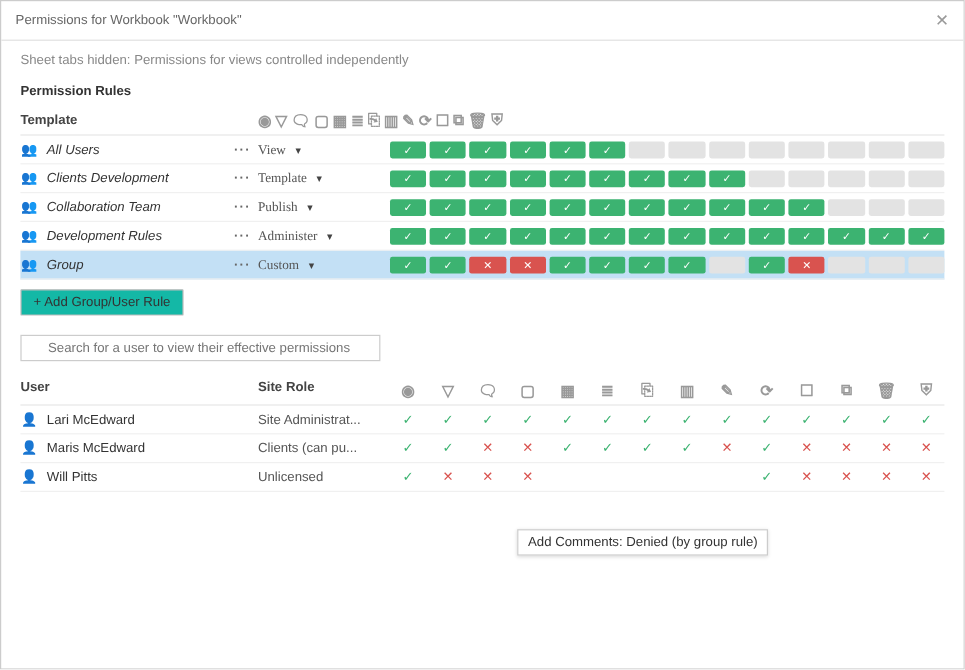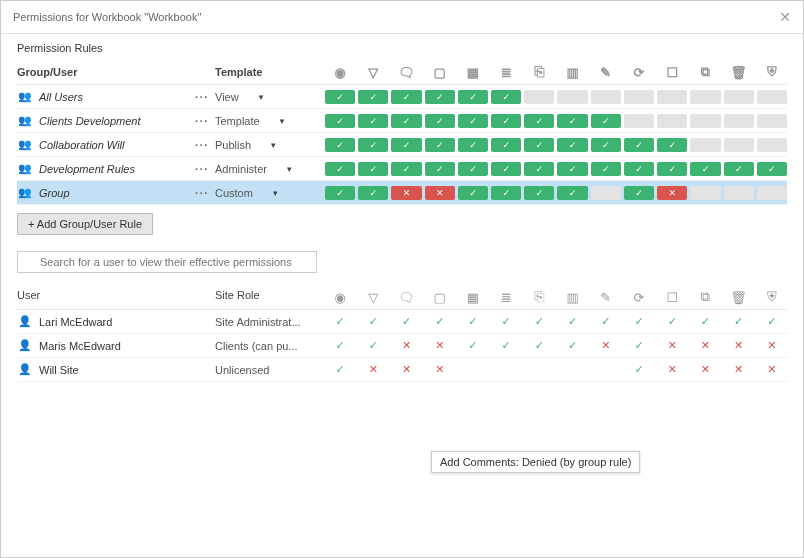--- a/index.html
+++ b/index.html
@@ -1,69 +1,69 @@
 <!DOCTYPE html>
 <html><head>
 <meta charset="utf-8">
 <style>
 * { box-sizing: border-box; margin: 0; padding: 0; }
 body { font-family: -apple-system, BlinkMacSystemFont, "Segoe UI", Arial, sans-serif; font-size: 11px; color: #333; background: #fff; }
 .dialog { width: 804px; height: 558px; border: 1px solid #ccc; position: relative; overflow: hidden; }
 .header { display: flex; justify-content: space-between; align-items: center; padding: 8px 12px; border-bottom: 1px solid #e0e0e0; color: #666; }
 .close-btn { cursor: pointer; font-size: 14px; color: #999; }
 .subtitle { padding: 10px 16px 6px; color: #888; font-size: 11px; }
-.section-title { padding: 8px 16px 4px; font-weight: 400; font-size: 11px; color: #333; }
+.section-title { padding: 8px 16px 4px; font-weight: 700; font-size: 11px; color: #333; }
 .rules { padding: 0 16px; }
 .rules-header, .row { display: grid; grid-template-columns: 198px 110px 1fr; align-items: center; min-height: 24px; }
 .rules-header { font-weight: 600; color: #444; border-bottom: 1px solid #e6e6e6; padding: 6px 0 4px; }
 .row { border-bottom: 1px solid #f0f0f0; padding: 2px 0; }
 .row.selected { background: #c3e0f5; }
 .gu-cell { display: flex; align-items: center; gap: 6px; }
 .gu-icon { width: 16px; text-align: center; color: #999; }
 .gu-name { flex: 1; color: #333; font-style: italic; }
 .ellipsis { cursor: pointer; color: #666; font-weight: bold; padding: 0 6px; letter-spacing: 1px; }
-.template-cell { display: flex; align-items: center; gap: 20px; color: #555; }
+.template-cell { display: flex; align-items: center; gap: 8px; color: #555; font-family: Liberation Serif, serif; }
 .caret { font-size: 9px; color: #444; }
 .perm-grid { display: grid; grid-template-columns: repeat(14, 1fr); gap: 3px; align-items: center; }
 .perm-hdr { text-align: center; color: #999; font-size: 13px; }
 .perm-pill { height: 14px; border-radius: 2px; display: flex; align-items: center; justify-content: center; font-size: 9px; color: #fff; }
 .pill-allow { background: #3cb371; }
 .pill-deny { background: #d9534f; }
 .pill-none { background: #e3e3e3; }
-.add-btn { margin: 8px 16px 12px; padding: 4px 10px; border: 1px solid #bbb; background: #e5e5e5; cursor: pointer; font-size: 11px; color: #333; border-radius: 1px; }
+.add-btn { margin: 8px 16px 12px; padding: 4px 10px; border: 1px solid #bbb; background: #14b8a6; cursor: pointer; font-size: 11px; color: #333; border-radius: 1px; }
 .search-wrap { padding: 4px 16px 10px; }
 .search { width: 300px; padding: 4px 6px 4px 22px; border: 1px solid #ccc; font-size: 11px; color: #333; background: #fff; position: relative; }
 .search-box { position: relative; display: inline-block; }
 .search-box::before { content: "⌕"; position: absolute; left: 6px; top: 3px; color: #888; font-size: 12px; }
 .eff-row { display: grid; grid-template-columns: 198px 110px 1fr; align-items: center; min-height: 24px; border-bottom: 1px solid #f0f0f0; padding: 2px 0; }
-.eff-header { font-weight: 400; color: #444; border-bottom: 1px solid #e6e6e6; padding: 6px 0 4px; display: grid; grid-template-columns: 198px 110px 1fr; }
+.eff-header { font-weight: 700; color: #444; border-bottom: 1px solid #e6e6e6; padding: 6px 0 4px; display: grid; grid-template-columns: 198px 110px 1fr; }
 .eff-cell { display: flex; align-items: center; gap: 6px; }
 .user-icon { width: 16px; text-align: center; color: #bbb; }
 .eff-perm-grid { display: grid; grid-template-columns: repeat(14, 1fr); gap: 3px; align-items: center; text-align: center; }
 .eff-mark { font-size: 11px; }
 .m-allow { color: #3cb371; }
 .m-deny { color: #d9534f; }
 .m-none { color: #ccc; }
 .tooltip { position: absolute; background: #fff; border: 1px solid #ccc; padding: 4px 8px; font-size: 11px; color: #333; box-shadow: 0 1px 3px rgba(0,0,0,.15); white-space: nowrap; }
 .site-role { color: #555; white-space: nowrap; overflow: hidden; text-overflow: ellipsis; padding-right: 8px; }
 </style>
 </head>
 <body>
 
 <div class="dialog">
   <div class="header">
     <span>Permissions for Workbook "Workbook"</span>
     <span class="close-btn">✕</span>
   </div>
+  <div class="subtitle">Sheet tabs hidden: Permissions for views controlled independently</div>
 
   <div class="section-title">Permission Rules</div>
 
   <div class="rules">
     <div class="rules-header">
-      <div>Group/User</div>
       <div>Template</div>
       <div class="perm-grid" id="perm-header">
           <div class="perm-hdr">◉</div>
           <div class="perm-hdr">▽</div>
           <div class="perm-hdr">🗨</div>
           <div class="perm-hdr">▢</div>
           <div class="perm-hdr">▦</div>
           <div class="perm-hdr">≣</div>
           <div class="perm-hdr">⎘</div>
           <div class="perm-hdr">▥</div>
@@ -126,21 +126,21 @@
             <div class="perm-pill pill-none"></div>
             <div class="perm-pill pill-none"></div>
             <div class="perm-pill pill-none"></div>
             <div class="perm-pill pill-none"></div>
             <div class="perm-pill pill-none"></div>
           </div>
         </div>
         <div class="row">
           <div class="gu-cell">
             <span class="gu-icon">👥</span>
-            <span class="gu-name">Collaboration Will</span>
+            <span class="gu-name">Collaboration Team</span>
             <span class="ellipsis">···</span>
           </div>
           <div class="template-cell">
             <span>Publish</span>
             <span class="caret">▾</span>
           </div>
           <div class="perm-grid">
             <div class="perm-pill pill-allow">✓</div>
             <div class="perm-pill pill-allow">✓</div>
             <div class="perm-pill pill-allow">✓</div>
@@ -287,21 +287,21 @@
             <div class="eff-mark m-allow">✓</div>
             <div class="eff-mark m-deny">✕</div>
             <div class="eff-mark m-deny">✕</div>
             <div class="eff-mark m-deny">✕</div>
             <div class="eff-mark m-deny">✕</div>
           </div>
         </div>
         <div class="eff-row">
           <div class="eff-cell">
             <span class="user-icon">👤</span>
-            <span>Will Site</span>
+            <span>Will Pitts</span>
           </div>
           <div class="site-role">Unlicensed</div>
           <div class="eff-perm-grid">
             <div class="eff-mark m-allow">✓</div>
             <div class="eff-mark m-deny">✕</div>
             <div class="eff-mark m-deny">✕</div>
             <div class="eff-mark m-deny">✕</div>
             <div class="eff-mark m-none"></div>
             <div class="eff-mark m-none"></div>
             <div class="eff-mark m-none"></div>
@@ -310,14 +310,14 @@
             <div class="eff-mark m-allow">✓</div>
             <div class="eff-mark m-deny">✕</div>
             <div class="eff-mark m-deny">✕</div>
             <div class="eff-mark m-deny">✕</div>
             <div class="eff-mark m-deny">✕</div>
           </div>
         </div>
       </div>
   </div>
 
-  <div class="tooltip" style="left:430px; top:450px;">Add Comments: Denied (by group rule)</div>
+  <div class="tooltip" style="left:430px; top:440px;">Add Comments: Denied (by group rule)</div>
 </div>
 
 </body></html>

